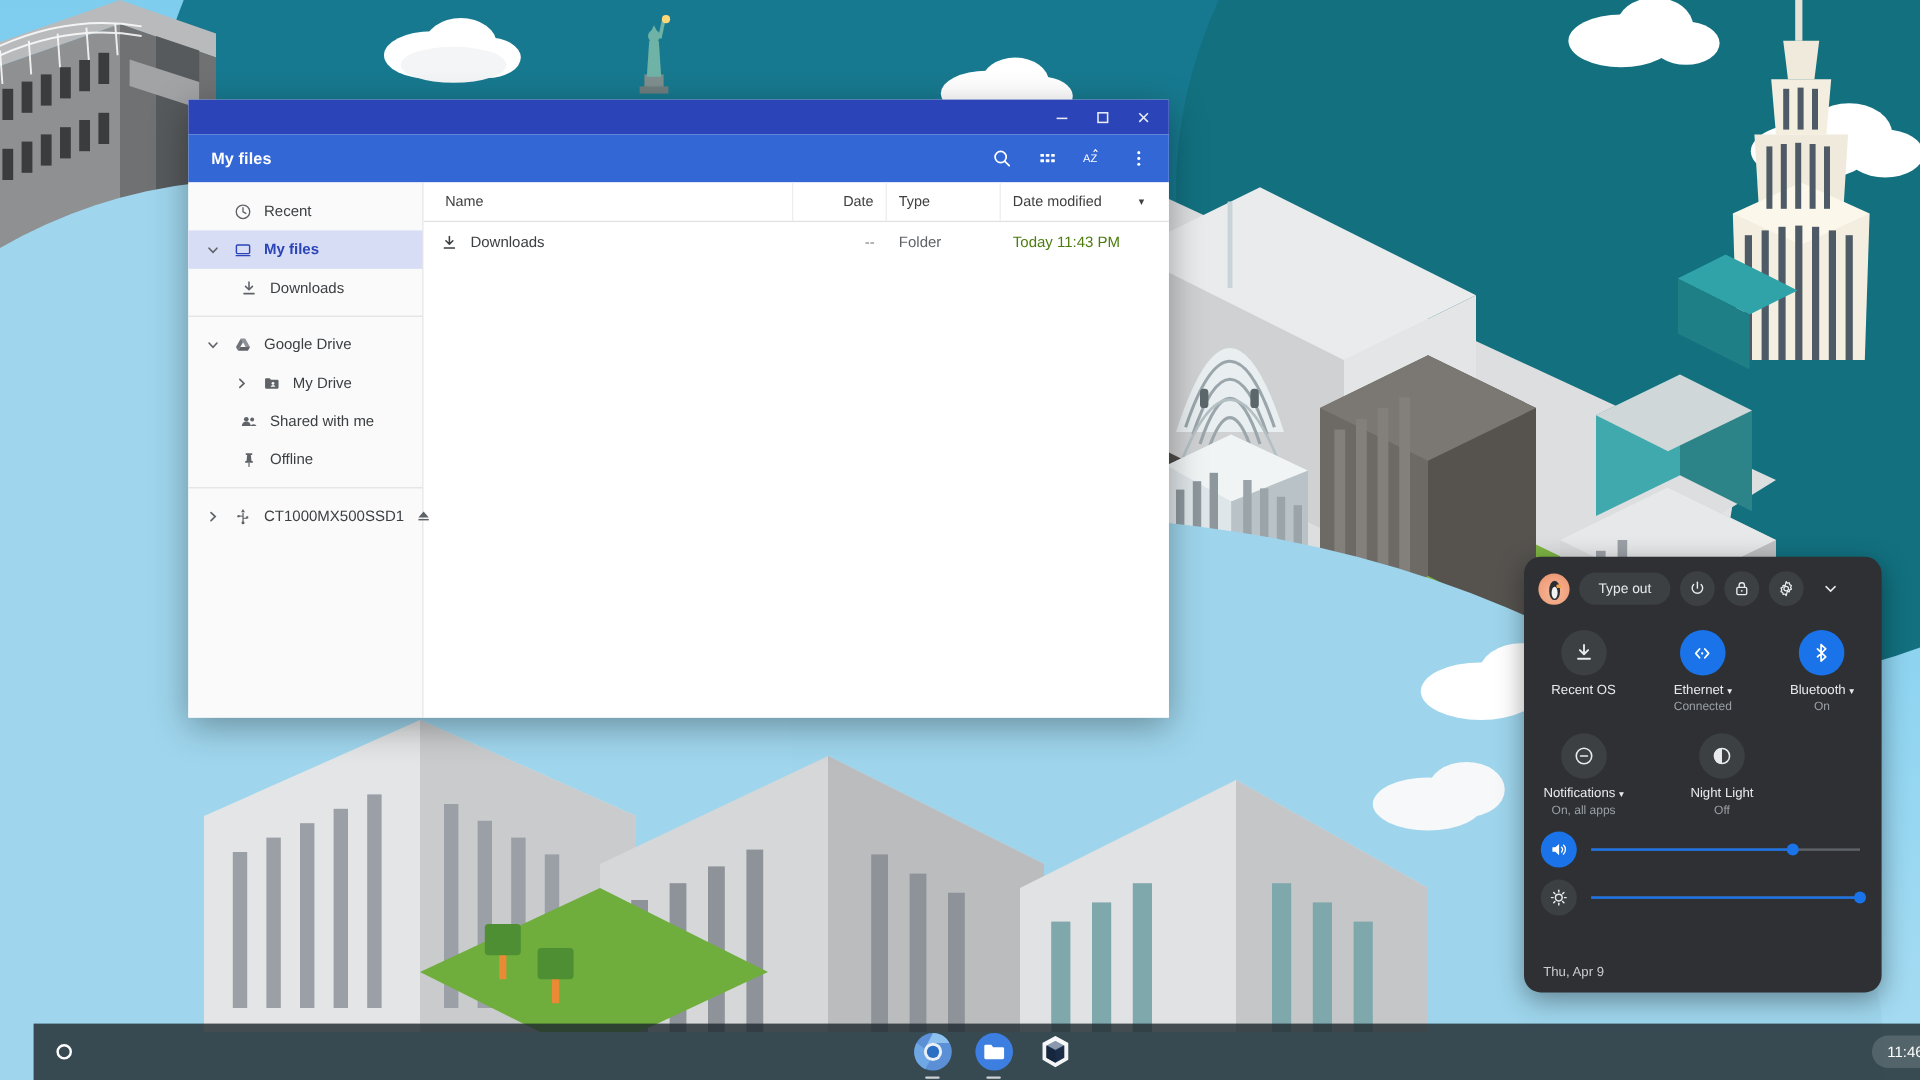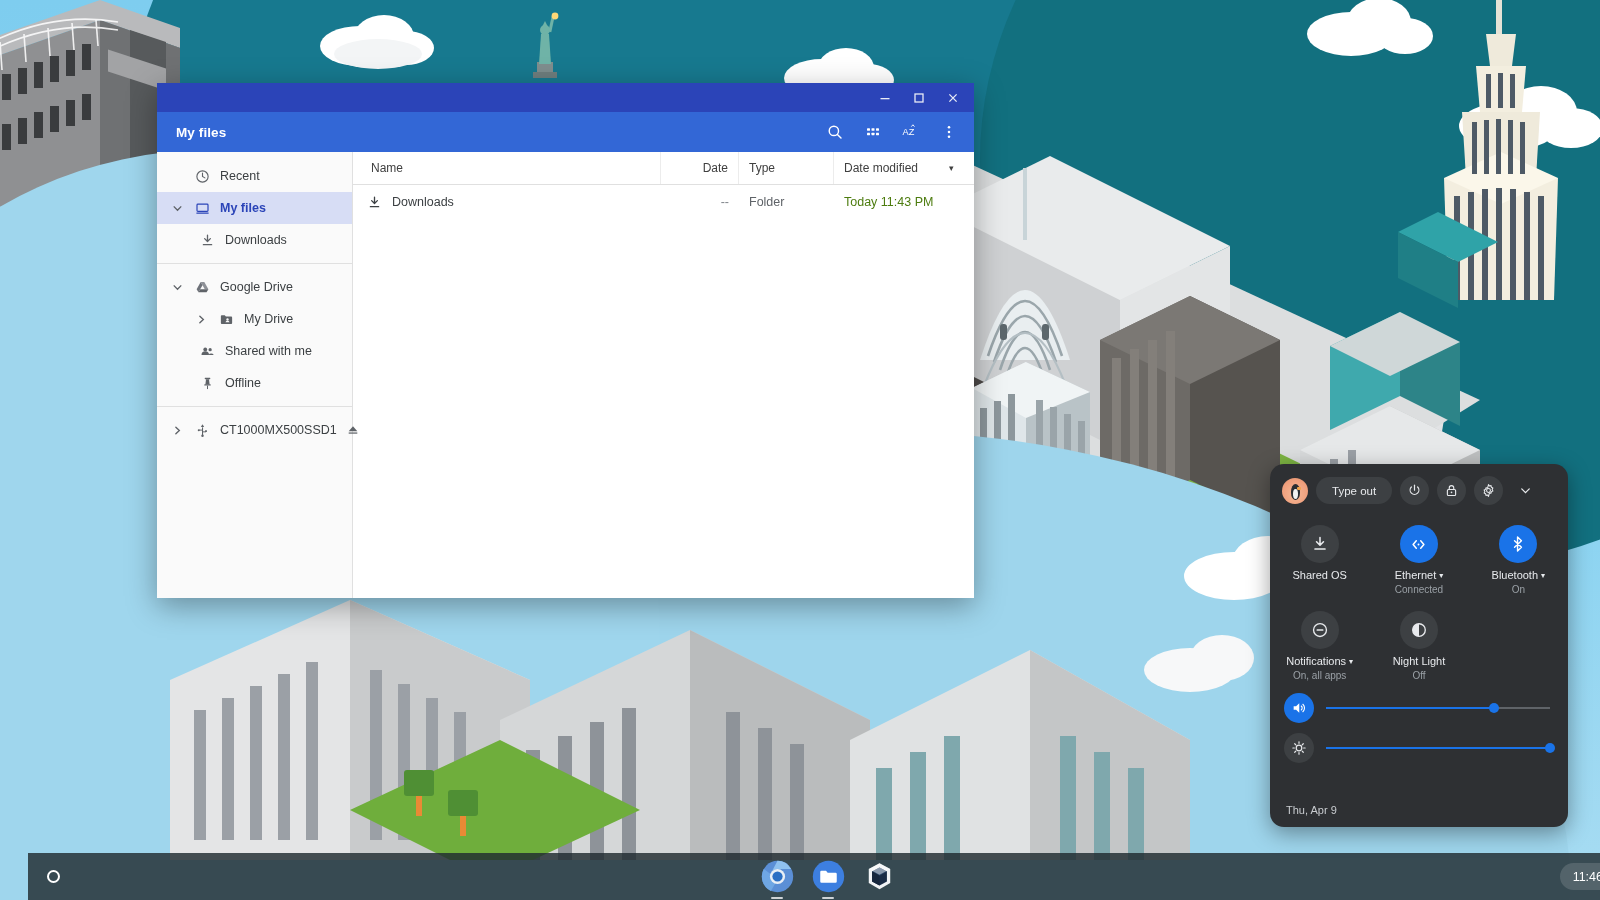--- a/index.html
+++ b/index.html
@@ -139,21 +139,21 @@
   .ft-grid { display: flex; padding: 14px 0 2px 0; }
   .ft { flex: 1 1 0; display: flex; flex-direction: column; align-items: center; gap: 6px; }
   .ft-circle {
     width: 38px; height: 38px; border-radius: 50%;
     display: flex; align-items: center; justify-content: center;
     background: #3d4043; color: #e8eaed;
   }
   .ft-circle.on { background: #1a73e8; color: #fff; }
   .ft-label { font-size: 11px; color: #e8eaed; display: flex; align-items: center; gap: 3px; }
   .ft-sub { font-size: 10px; color: #9aa0a6; margin-top: -3px; }
-  .ft-row2 { padding-top: 14px; }
+  .ft-row2 { padding-top: 14px; gap: 16px; }
   .ft-row2 .ft { flex: 0 0 33.33%; }
 
   .slider-row { display: flex; align-items: center; gap: 12px; padding: 10px 18px 0 14px; }
   .sl-ico {
     width: 30px; height: 30px; border-radius: 50%; flex: 0 0 30px;
     display: flex; align-items: center; justify-content: center;
   }
   .sl-ico.accent { background: #1a73e8; color: #fff; }
   .sl-ico.grey { background: #3d4043; color: #e8eaed; }
   .sl-track { flex: 1 1 auto; height: 2px; background: #5f6368; position: relative; }
@@ -784,21 +784,21 @@
   <div class="ft-grid">
 
     <div class="ft">
       <div class="ft-circle">
         <svg width="18" height="18" viewBox="0 0 24 24">
           <path d="M12 3.4 V13 M7.4 9 L12 13.6 L16.6 9" fill="none" stroke="currentColor" stroke-width="2.1" stroke-linecap="round" stroke-linejoin="round"></path>
           <rect x="4.4" y="17.6" width="15.2" height="2.1" rx=".7" fill="currentColor"></rect>
         </svg>
       </div>
       <div class="ft-label">
-        <span>Shared OS</span>
+        <span>Recent OS</span>
       </div>
     </div>
 
     <div class="ft">
       <div class="ft-circle on">
         <svg width="19" height="19" viewBox="0 0 24 24">
           <path d="M9.2 7.4 L5.2 12 L9.2 16.6" fill="none" stroke="currentColor" stroke-width="1.9" stroke-linecap="round" stroke-linejoin="round"></path>
           <path d="M14.8 7.4 L18.8 12 L14.8 16.6" fill="none" stroke="currentColor" stroke-width="1.9" stroke-linecap="round" stroke-linejoin="round"></path>
           <circle cx="12" cy="12" r="1.2" fill="currentColor"></circle>
         </svg>

